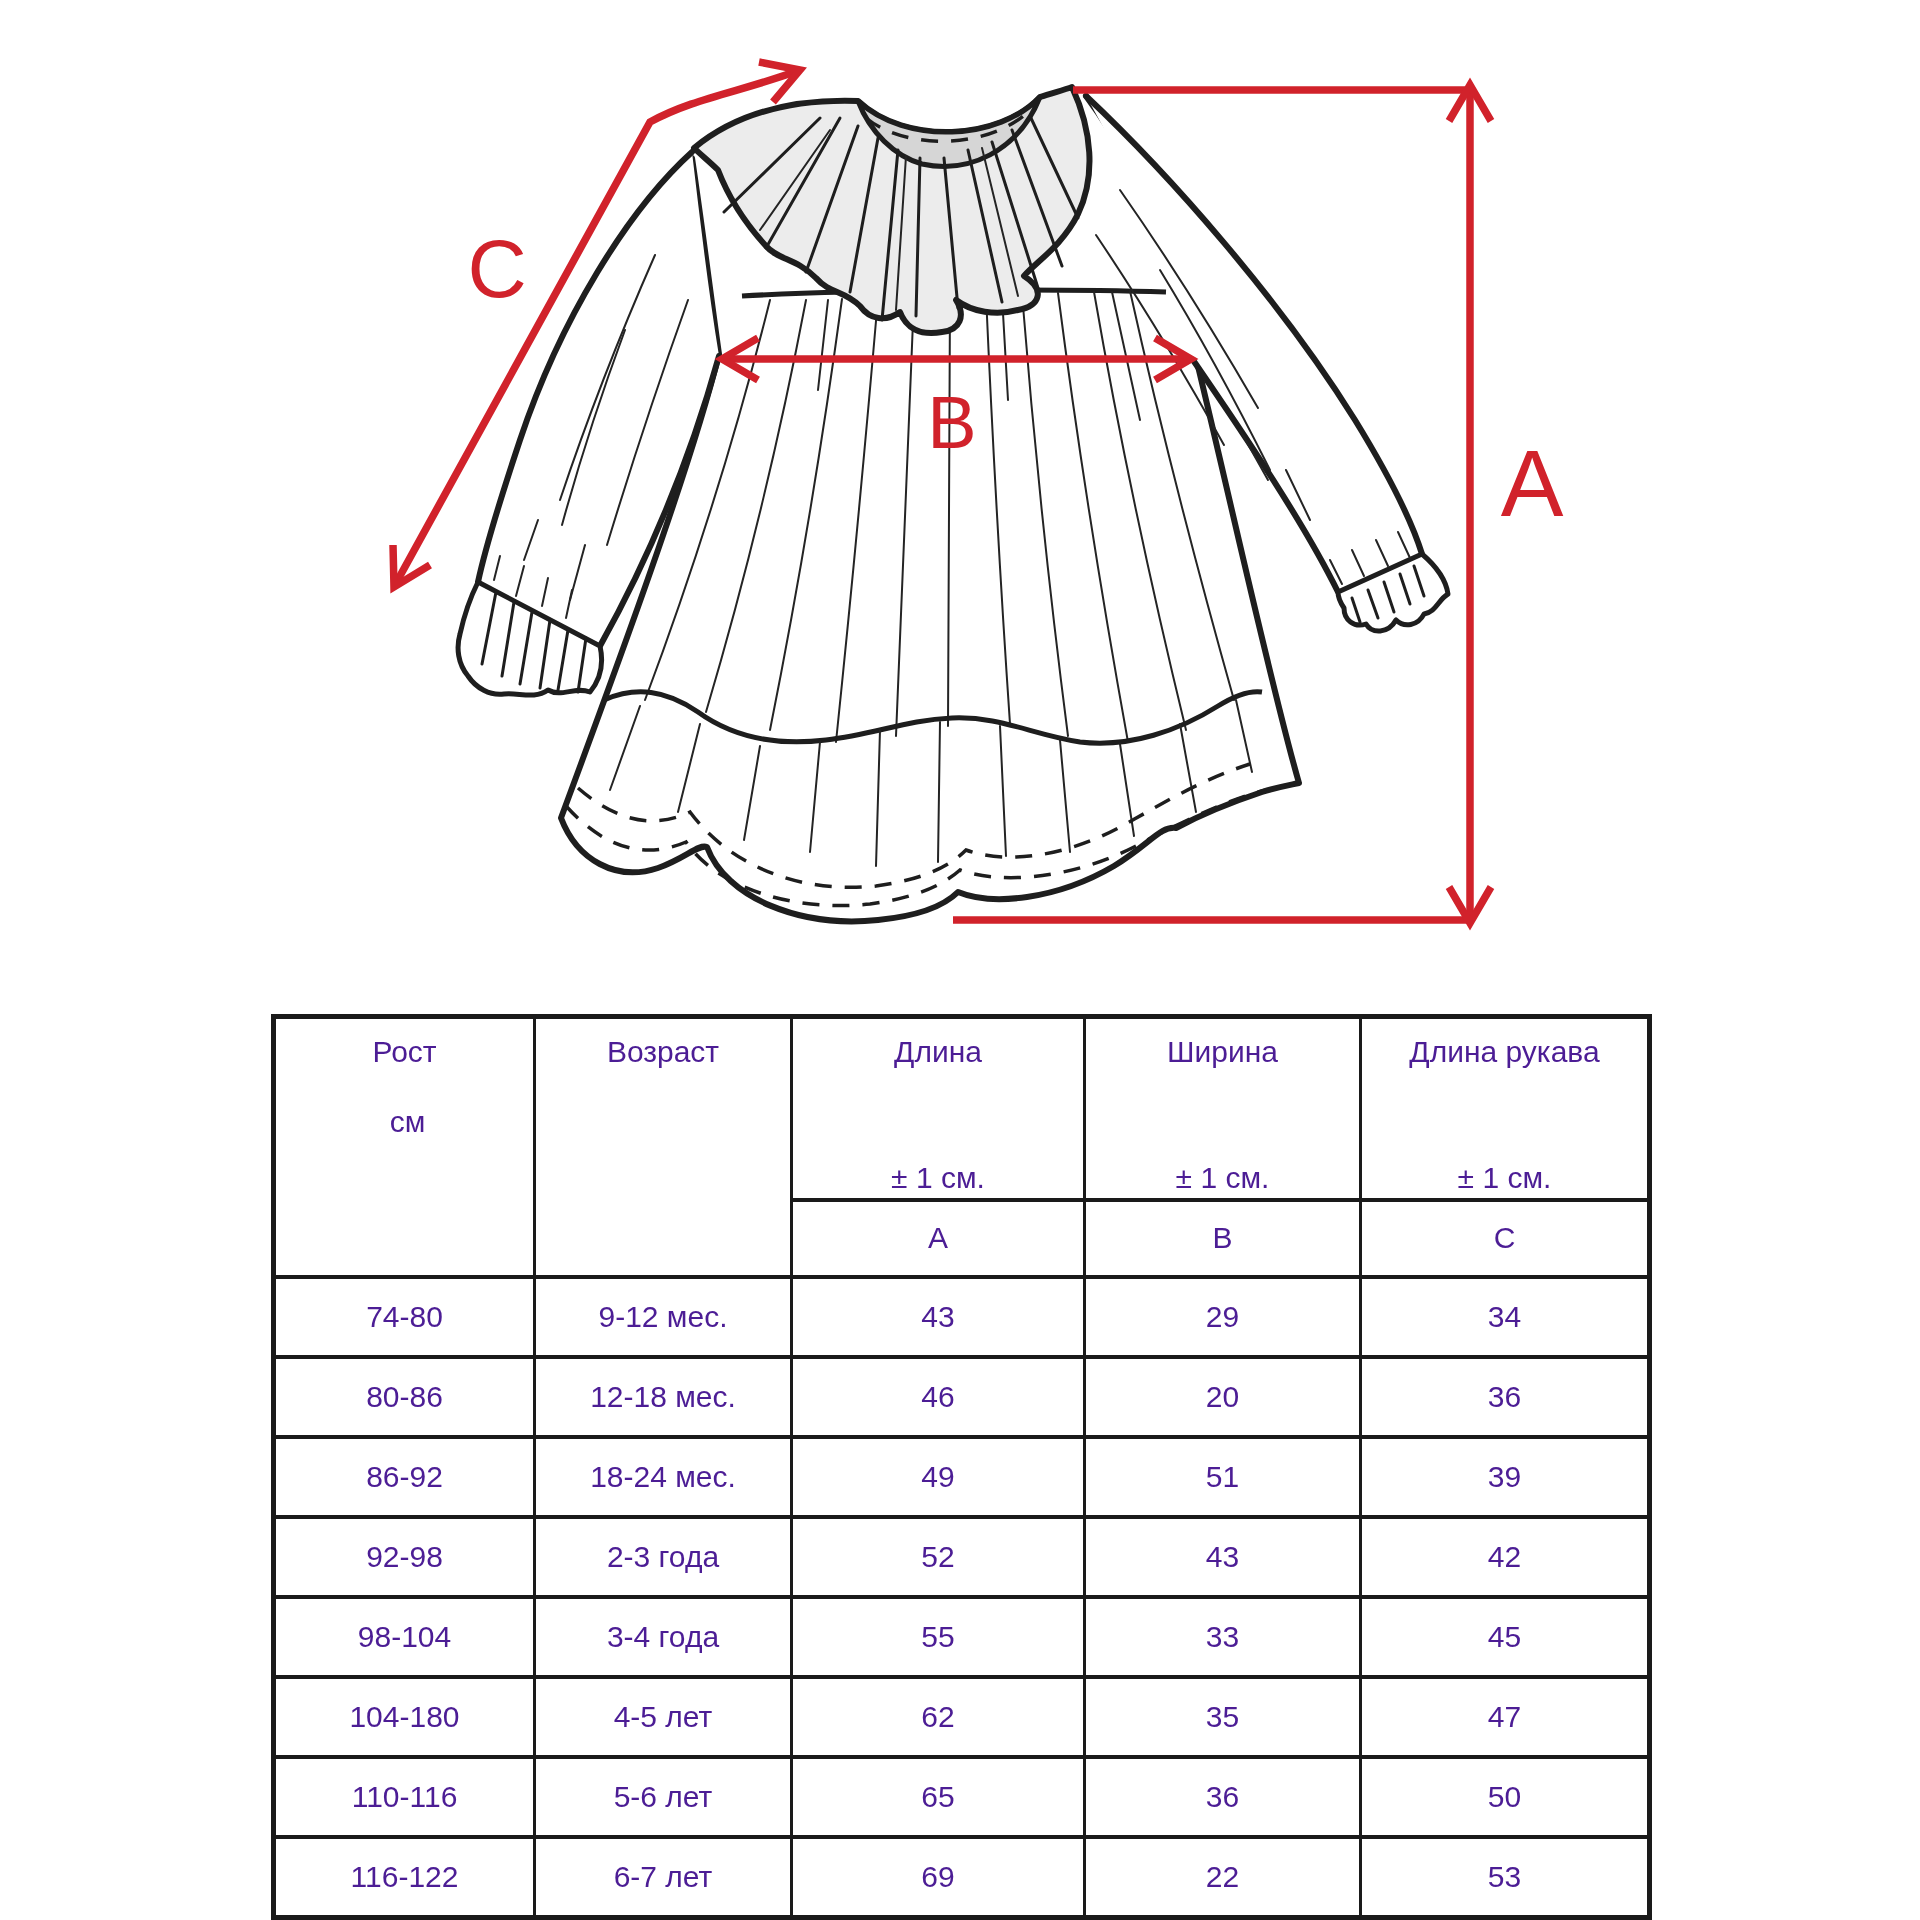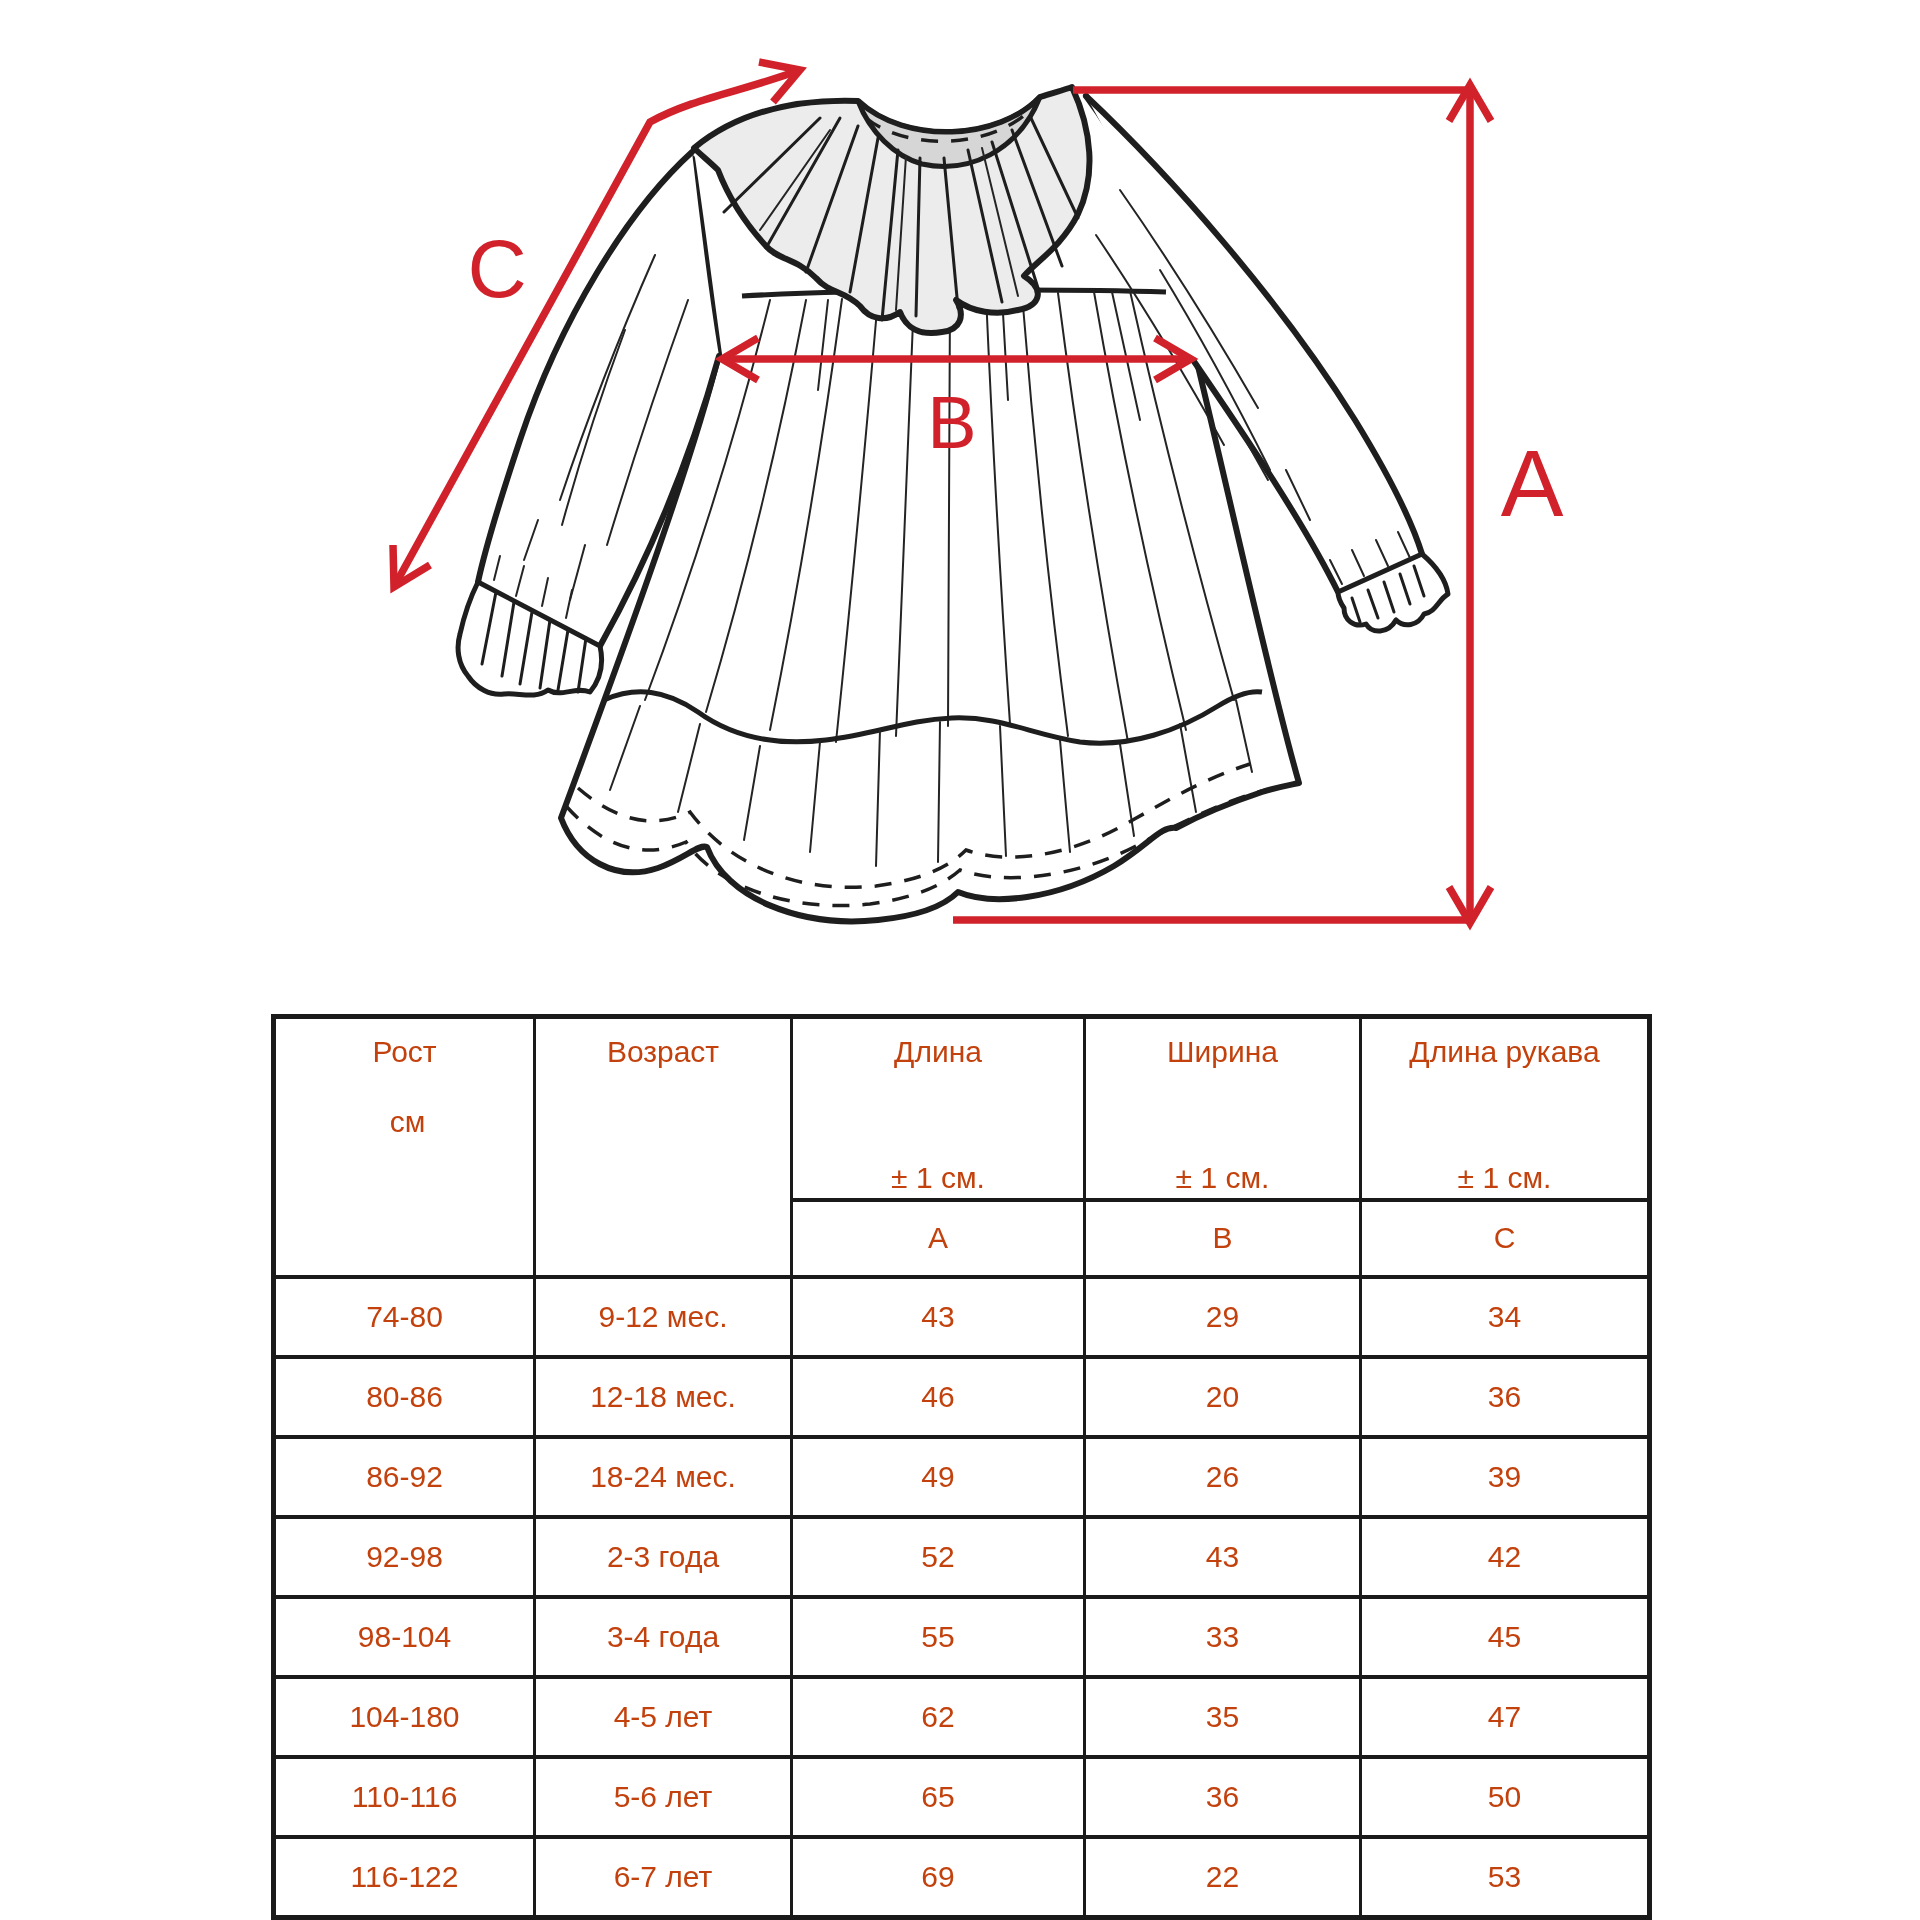--- a/index.html
+++ b/index.html
@@ -3,21 +3,21 @@
 <meta charset="utf-8">
 <style>
   html,body{margin:0;padding:0;background:#ffffff;}
   .page{position:relative;width:1920px;height:1920px;background:#fff;overflow:hidden;
         font-family:"Liberation Sans", sans-serif;color:#1a1a1a;}
   .drawing{position:absolute;left:0;top:0;}
   
   .size-table-wrap{position:absolute;left:271px;top:1014px;}
   table.size{border-collapse:collapse;table-layout:fixed;width:1376px;background:#fff;}
   table.size td{border:3px solid #1a1a1a;border-top-width:4px;border-bottom-width:4px;
-                text-align:center;font-size:30px;color:#c2410c;padding:0;}
+                text-align:center;font-size:30px;color:#4c1d95;padding:0;}
   table.size{border:5px solid #1a1a1a;}
   td.hdr{vertical-align:top;}
   td.hdr .l1{margin-top:16px;}
   td.hdr .l2a{margin-top:36px;margin-left:6px;}
   td.hdr .l2b{margin-top:92px;}
   tr.subh td{height:73px;vertical-align:middle;}
   tr.datar td{height:76px;vertical-align:middle;}
   
   .ol{fill:#ffffff;stroke:none;}
   .st{fill:none;stroke:#1e1e1e;stroke-width:6;stroke-linejoin:round;stroke-linecap:round;}
@@ -272,21 +272,21 @@
             <td>80-86</td>
             <td>12-18 мес.</td>
             <td>46</td>
             <td>20</td>
             <td>36</td>
           </tr>
           <tr class="datar">
             <td>86-92</td>
             <td>18-24 мес.</td>
             <td>49</td>
-            <td>26</td>
+            <td>51</td>
             <td>39</td>
           </tr>
           <tr class="datar">
             <td>92-98</td>
             <td>2-3 года</td>
             <td>52</td>
             <td>43</td>
             <td>42</td>
           </tr>
           <tr class="datar">

